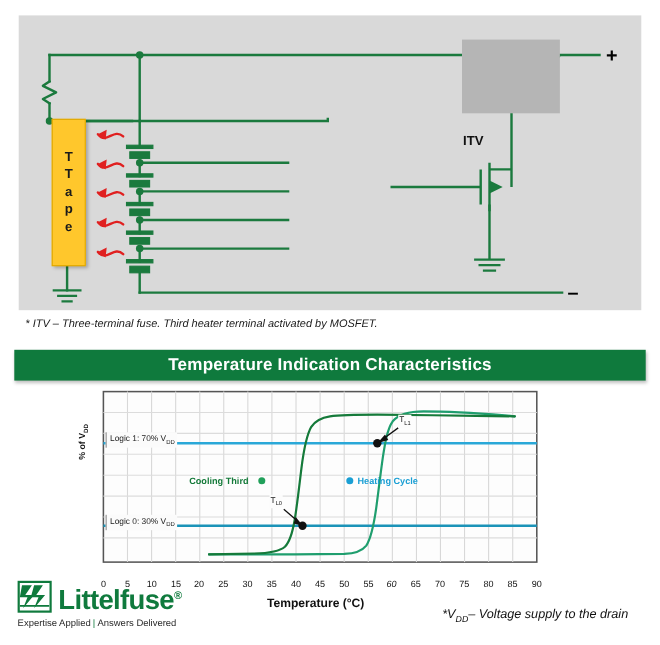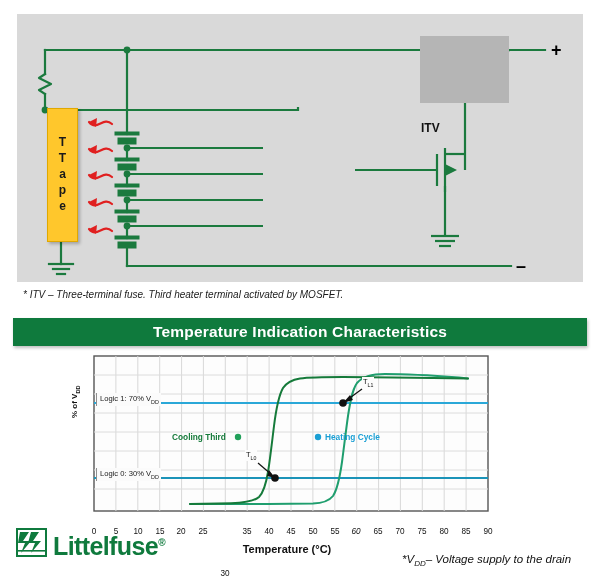--- a/index.html
+++ b/index.html
@@ -360,21 +360,21 @@
   <span>% of V</span><sub>DD</sub>
 </div>
 
 <div id="xticks-layer">
   <div class="xtick" style="left:94px;top:527px;">0</div>
   <div class="xtick" style="left:116px;top:527px;">5</div>
   <div class="xtick" style="left:138px;top:527px;">10</div>
   <div class="xtick" style="left:160px;top:527px;">15</div>
   <div class="xtick" style="left:181px;top:527px;">20</div>
   <div class="xtick" style="left:203px;top:527px;text-align:center;">25</div>
-  <div class="xtick" style="left:225px;top:527px;margin-top:42px;">30</div>
+  <div class="xtick" style="left:225px;top:527px;">30</div>
   <div class="xtick" style="left:247px;top:527px;">35</div>
   <div class="xtick" style="left:269px;top:527px;">40</div>
   <div class="xtick" style="left:291px;top:527px;">45</div>
   <div class="xtick" style="left:313px;top:527px;">50</div>
   <div class="xtick" style="left:335px;top:527px;">55</div>
   <div class="xtick" style="left:356px;top:527px;font-style:italic;">60</div>
   <div class="xtick" style="left:378px;top:527px;">65</div>
   <div class="xtick" style="left:400px;top:527px;">70</div>
   <div class="xtick" style="left:422px;top:527px;">75</div>
   <div class="xtick" style="left:444px;top:527px;">80</div>
@@ -390,17 +390,20 @@
       <svg width="27" height="25" viewBox="0 0 27 25">
         <polygon points="2,2 11,2 5,11 13,11 3,23 7,13 0,13" fill="#0f7a3d"></polygon>
         <polygon points="13,2 21,2 15,11 23,11 13,23 17,13 10,13" fill="#0f7a3d"></polygon>
         <rect x="0" y="20" width="27" height="1.6" fill="#0f7a3d"></rect>
       </svg>
     </div>
     <div id="logo-word">
       <span>Littelfuse</span><span id="logo-reg">®</span>
     </div>
   </div>
+  <div id="logo-tagline">
+    <span>Expertise Applied</span><span class="sep">|</span><span>Answers Delivered</span>
+  </div>
 </div>
 
 <div id="vdd-note">
   <span>*V</span><sub>DD</sub><span>– Voltage supply to the drain</span>
 </div>
 
 </body></html>

